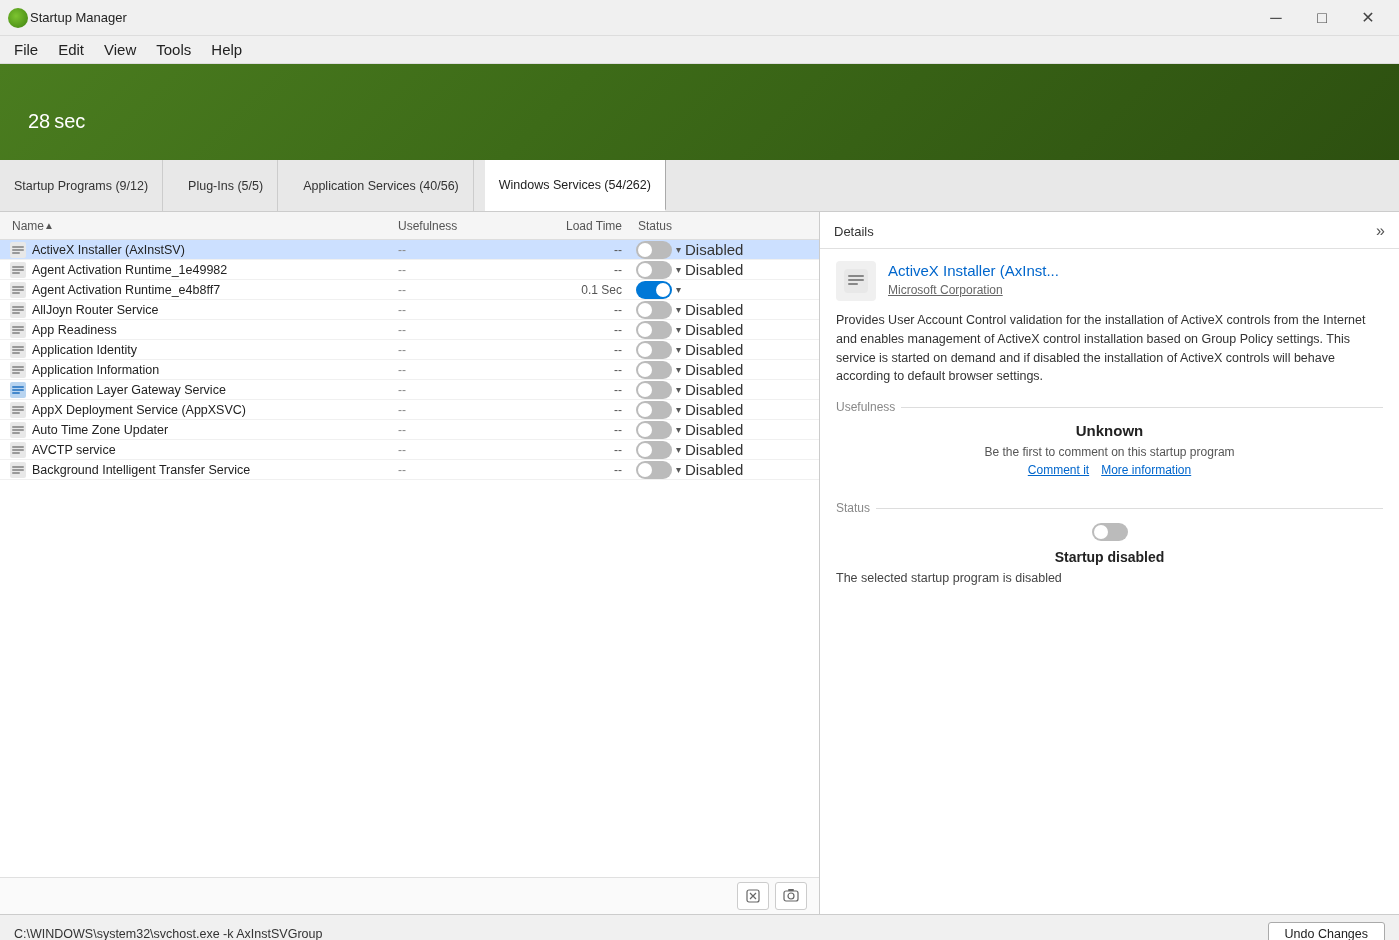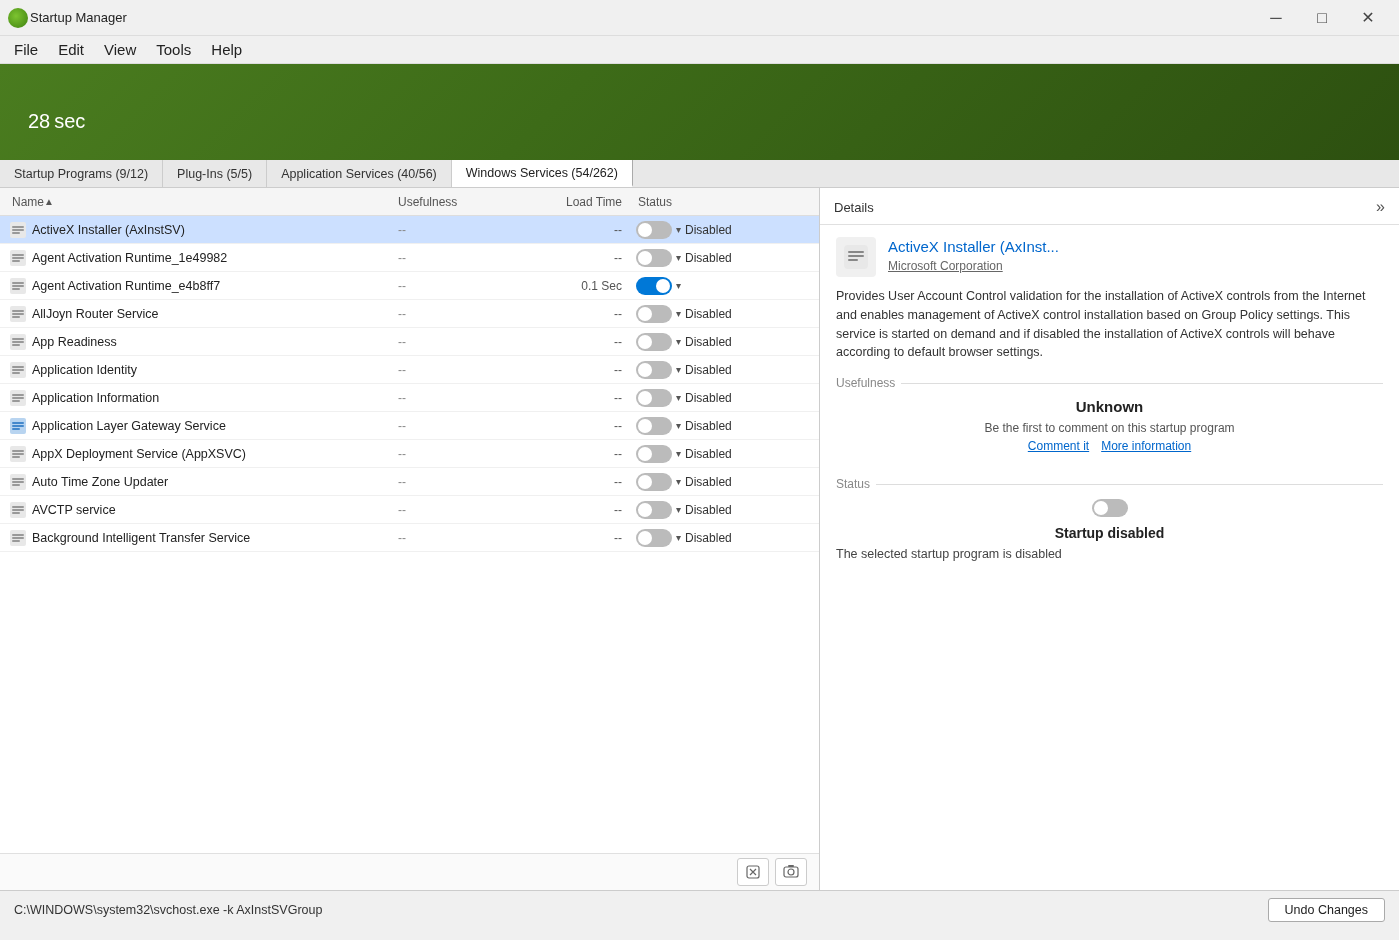--- a/index.html
+++ b/index.html
@@ -15,56 +15,56 @@
     .menu-bar { display: flex; align-items: center; height: 28px; background: #f0f0f0; border-bottom: 1px solid #ddd; padding: 0 4px; }
     .menu-item { padding: 4px 10px; cursor: pointer; font-size: 15px; }
 
     
     .banner { background: linear-gradient(135deg, #4a7c1f 0%, #3d6b18 40%, #2d5010 100%); color: white; padding: 18px 24px 18px 24px; height: 96px; display: flex; flex-direction: column; justify-content: center; }
     .banner-time { font-size: 48px; font-weight: 300; line-height: 1; }
     .banner-time span { font-size: 20px; font-weight: 400; margin-left: 4px; }
     .banner-sub { font-size: 13px; margin-top: 4px; color: rgba(255,255,255,0.85); }
 
     
-    .tabs-bar { display: flex; align-items: stretch; background: #e8e8e8; border-bottom: 1px solid #ccc; height: 28px; }
+    .tabs-bar { display: flex; align-items: stretch; background: #e8e8e8; border-bottom: 1px solid #ccc; height: 52px; gap: 11px; }
     .tab { padding: 0 14px; display: flex; align-items: center; cursor: pointer; font-size: 12.5px; border-right: 1px solid #ccc; white-space: nowrap; color: #333; }
     .tab.active { background: white; border-bottom: 2px solid white; color: #222; font-weight: 500; }
     .tab-windows { background: #c8d9ee; border-right: 1px solid #aaa; }
 
     
     .main-area { display: flex; height: calc(940px - 36px - 28px - 100px - 36px - 38px); }
 
     
     .list-pane { flex: 0 0 820px; display: flex; flex-direction: column; border-right: 1px solid #ccc; background: white; }
 
     
     .col-headers { display: flex; align-items: center; height: 28px; background: #f5f5f5; border-bottom: 1px solid #ddd; font-size: 12px; color: #555; padding: 0; }
     .col-name { flex: 0 0 390px; padding-left: 12px; display: flex; align-items: center; font-weight: 500; }
     .col-usefulness { flex: 0 0 130px; padding-left: 8px; font-weight: 500; }
     .col-loadtime { flex: 0 0 110px; text-align: right; padding-right: 8px; font-weight: 500; }
     .col-status { flex: 0 0 120px; padding-left: 8px; font-weight: 500; }
 
     
     .rows-container { flex: 1; overflow-y: auto; overflow-x: hidden; }
-    .row { display: flex; align-items: center; height: 28px; border-bottom: 1px solid #f0f0f0; padding: 0; cursor: pointer; }
+    .row { display: flex; align-items: center; height: 20px; border-bottom: 1px solid #f0f0f0; padding: 0; cursor: pointer; }
     .row.selected { background: #cce0ff; }
     .row-icon { width: 28px; height: 28px; display: flex; align-items: center; justify-content: center; flex-shrink: 0; margin-left: 4px; }
     .row-icon svg { width: 18px; height: 18px; }
     .row-name-text { flex: 0 0 358px; font-size: 12.5px; overflow: hidden; text-overflow: ellipsis; white-space: nowrap; }
     .row-usefulness { flex: 0 0 130px; font-size: 12px; color: #888; padding-left: 8px; }
     .row-loadtime { flex: 0 0 110px; text-align: right; padding-right: 8px; font-size: 12px; color: #555; }
     .row-status { flex: 0 0 160px; display: flex; align-items: center; gap: 4px; padding-left: 6px; }
 
     
     .toggle { width: 36px; height: 18px; border-radius: 9px; background: #bbb; position: relative; display: inline-block; cursor: pointer; flex-shrink: 0; }
     .toggle.on { background: #0078d7; }
     .toggle::after { content: ''; position: absolute; width: 14px; height: 14px; border-radius: 50%; background: white; top: 2px; left: 2px; transition: left 0.15s; }
     .toggle.on::after { left: 20px; }
     .toggle-arrow { font-size: 10px; color: #555; }
-    .status-text { font-size: 12px; color: #333; }
+    .status-text { font-size: 15px; color: #333; }
 
     
     .rows-container::-webkit-scrollbar { width: 12px; }
     .rows-container::-webkit-scrollbar-track { background: #f0f0f0; }
     .rows-container::-webkit-scrollbar-thumb { background: #c0c0c0; border-radius: 6px; }
 
     
     .row-actions { display: flex; align-items: center; justify-content: flex-end; gap: 6px; padding: 4px 12px; background: #fafafa; border-top: 1px solid #e0e0e0; }
     .row-action-btn { width: 32px; height: 28px; border: 1px solid #ccc; background: white; cursor: pointer; display: flex; align-items: center; justify-content: center; border-radius: 3px; }
 

